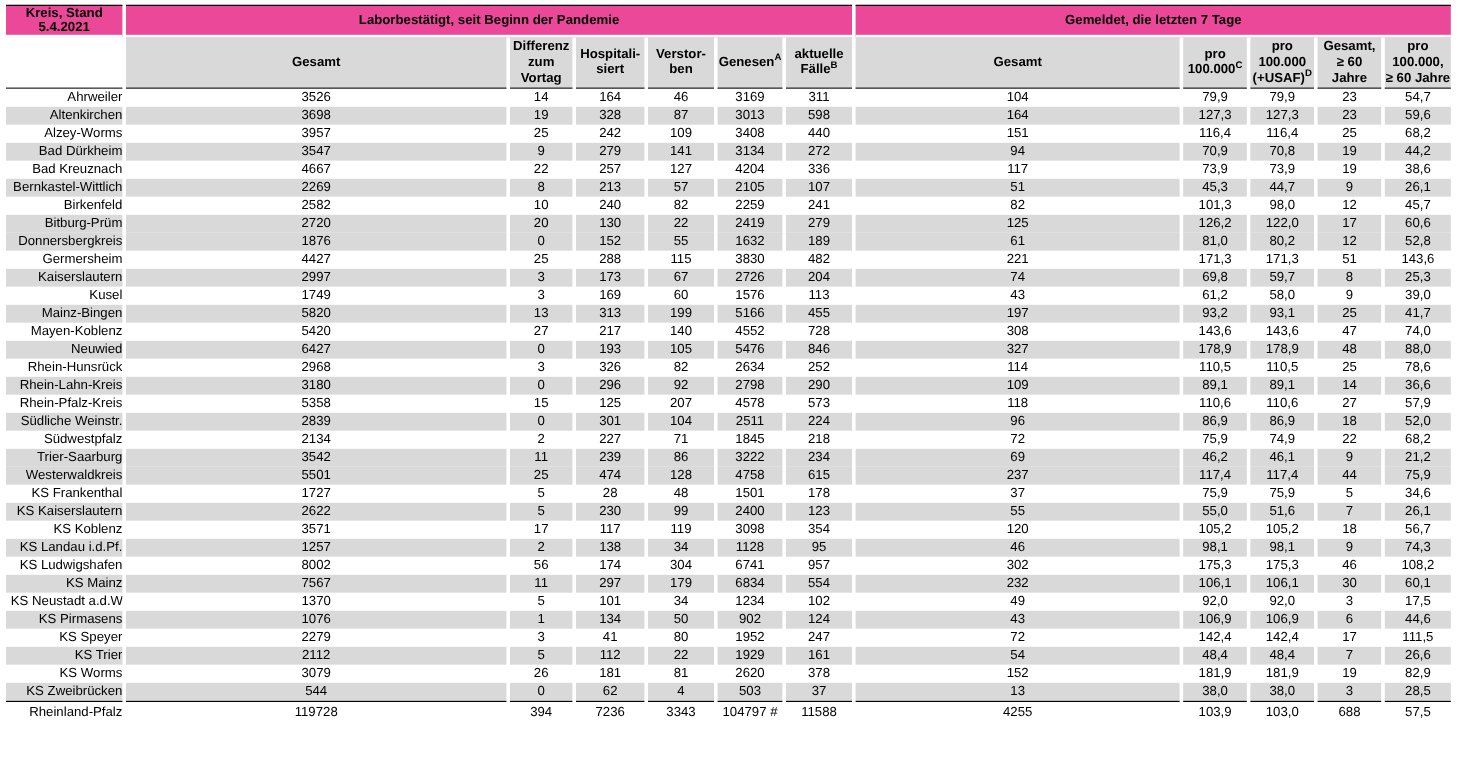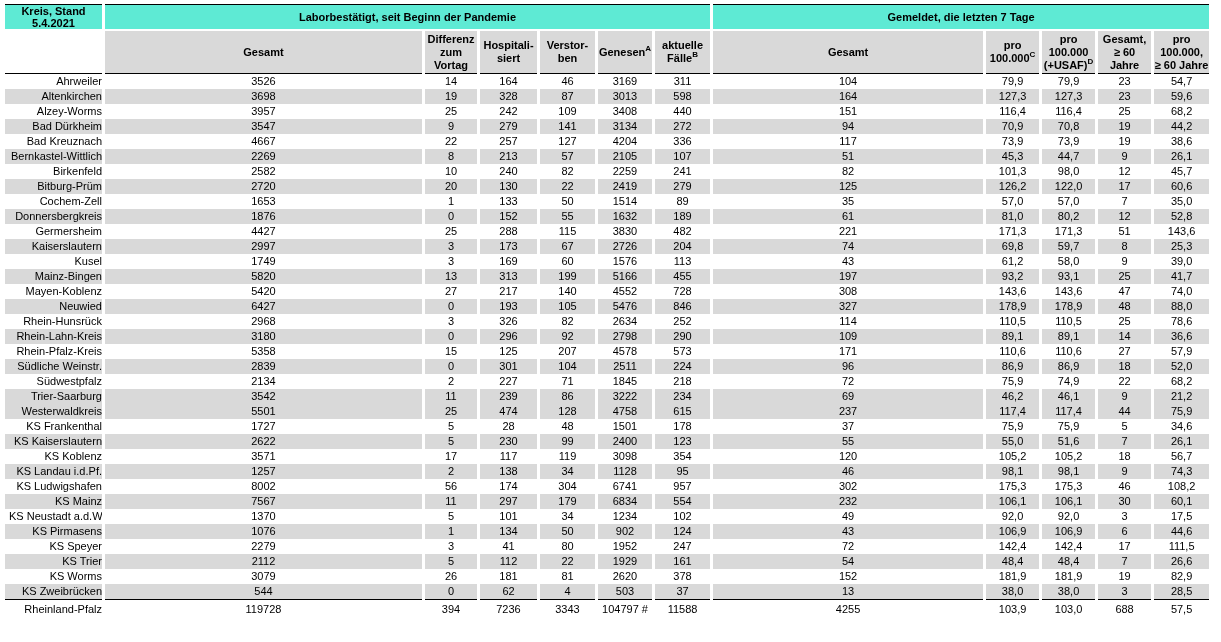--- a/index.html
+++ b/index.html
@@ -3,21 +3,21 @@
 <meta charset="utf-8">
 <style>
   html,body { margin:0; padding:0; background:#ffffff; }
   body { font-family:"Liberation Sans", sans-serif; color:#000; }
   .report { width:1213px; margin:4px 0 0 2px; }
   table { border-collapse:separate; border-spacing:3px 0; table-layout:fixed; width:1210px; font-size:11px; }
   th, td { padding:0; overflow:hidden; }
 
   
   .kreis-th, .group-th {
-    background:#5eead4; font-weight:bold; text-align:center; vertical-align:middle;
+    background:#ec4899; font-weight:bold; text-align:center; vertical-align:middle;
     height:21px; border-top:1px solid #000; border-bottom:2px solid #fff;
     white-space:pre-line; line-height:12px;
   }
   
   .col-th {
     background:#d9d9d9; font-weight:bold; text-align:center; vertical-align:middle;
     height:42px; border-bottom:1px solid #000; white-space:pre-line; line-height:13px;
   }
   .empty-th { background:#ffffff; border-bottom:1px solid #000; height:42px; }
   sup { font-size:8px; line-height:0; }
@@ -186,34 +186,20 @@
           <td>130</td>
           <td>22</td>
           <td>2419</td>
           <td>279</td>
           <td>125</td>
           <td>126,2</td>
           <td>122,0</td>
           <td>17</td>
           <td>60,6</td>
         </tr>
-        <tr>
-          <td class="name">Cochem-Zell</td>
-          <td>1653</td>
-          <td>1</td>
-          <td>133</td>
-          <td>50</td>
-          <td>1514</td>
-          <td>89</td>
-          <td>35</td>
-          <td>57,0</td>
-          <td>57,0</td>
-          <td>7</td>
-          <td>35,0</td>
-        </tr>
         <tr class="alt">
           <td class="name">Donnersbergkreis</td>
           <td>1876</td>
           <td>0</td>
           <td>152</td>
           <td>55</td>
           <td>1632</td>
           <td>189</td>
           <td>61</td>
           <td>81,0</td>
@@ -334,21 +320,21 @@
           <td>36,6</td>
         </tr>
         <tr>
           <td class="name">Rhein-Pfalz-Kreis</td>
           <td>5358</td>
           <td>15</td>
           <td>125</td>
           <td>207</td>
           <td>4578</td>
           <td>573</td>
-          <td>171</td>
+          <td>118</td>
           <td>110,6</td>
           <td>110,6</td>
           <td>27</td>
           <td>57,9</td>
         </tr>
         <tr class="alt">
           <td class="name">Südliche Weinstr.</td>
           <td>2839</td>
           <td>0</td>
           <td>301</td>

